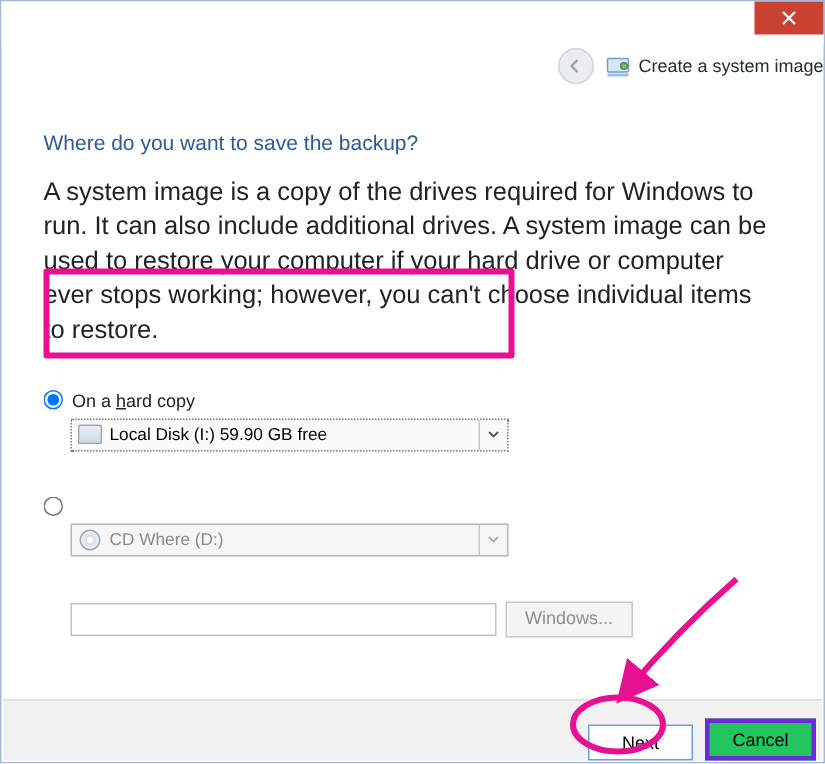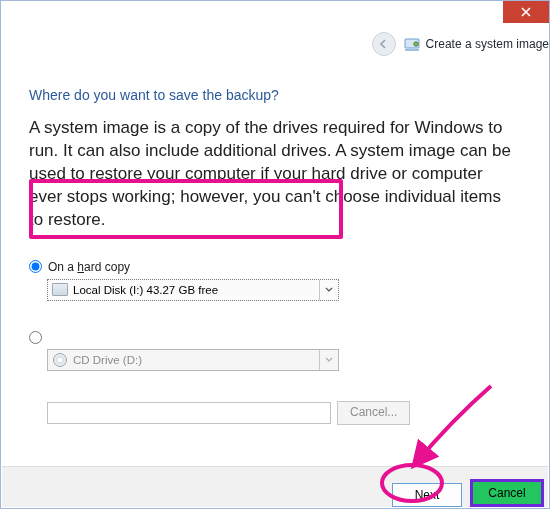--- a/index.html
+++ b/index.html
@@ -69,48 +69,48 @@
 
     <div class="opt">
       <label class="radrow">
         <input type="radio" name="dest" checked="" style="">
         <span>
           <span>On a </span><span class="u">h</span><span>ard copy</span>
         </span>
       </label>
       <div class="sel" style="border:1px dotted #7a7a7a;">
         <span class="driveicon"></span>
-        <span class="txt">Local Disk (I:)  43.27 GB free</span>
+        <span class="txt">Local Disk (I:)  59.90 GB free</span>
         <span class="caret">
           <svg width="8" height="6" viewBox="0 0 8 6">
               <path d="M1 1 L4 4 L7 1" fill="none" stroke="#555" stroke-width="1.2"></path>
             </svg>
         </span>
       </div>
     </div>
 
     <div class="opt">
       <label class="radrow">
         <input type="radio" name="dest" style="">
       </label>
       <div class="sel disabled">
         <span class="cdicon"></span>
-        <span class="txt">CD Drive (D:)</span>
+        <span class="txt">CD Where (D:)</span>
         <span class="caret">
           <svg width="8" height="6" viewBox="0 0 8 6">
               <path d="M1 1 L4 4 L7 1" fill="none" stroke="#aaa" stroke-width="1.2"></path>
             </svg>
         </span>
       </div>
     </div>
 
     <div class="opt">
       <div class="row3">
         <div class="txtbox"></div>
-        <span class="selectbtn">Cancel...</span>
+        <span class="selectbtn">Windows...</span>
       </div>
     </div>
   </div>
 
   <div class="hl box"></div>
 
   <div class="footer">
     <div class="btn primary">
       <span><span class="u">N</span><span>ext</span></span>
     </div>

